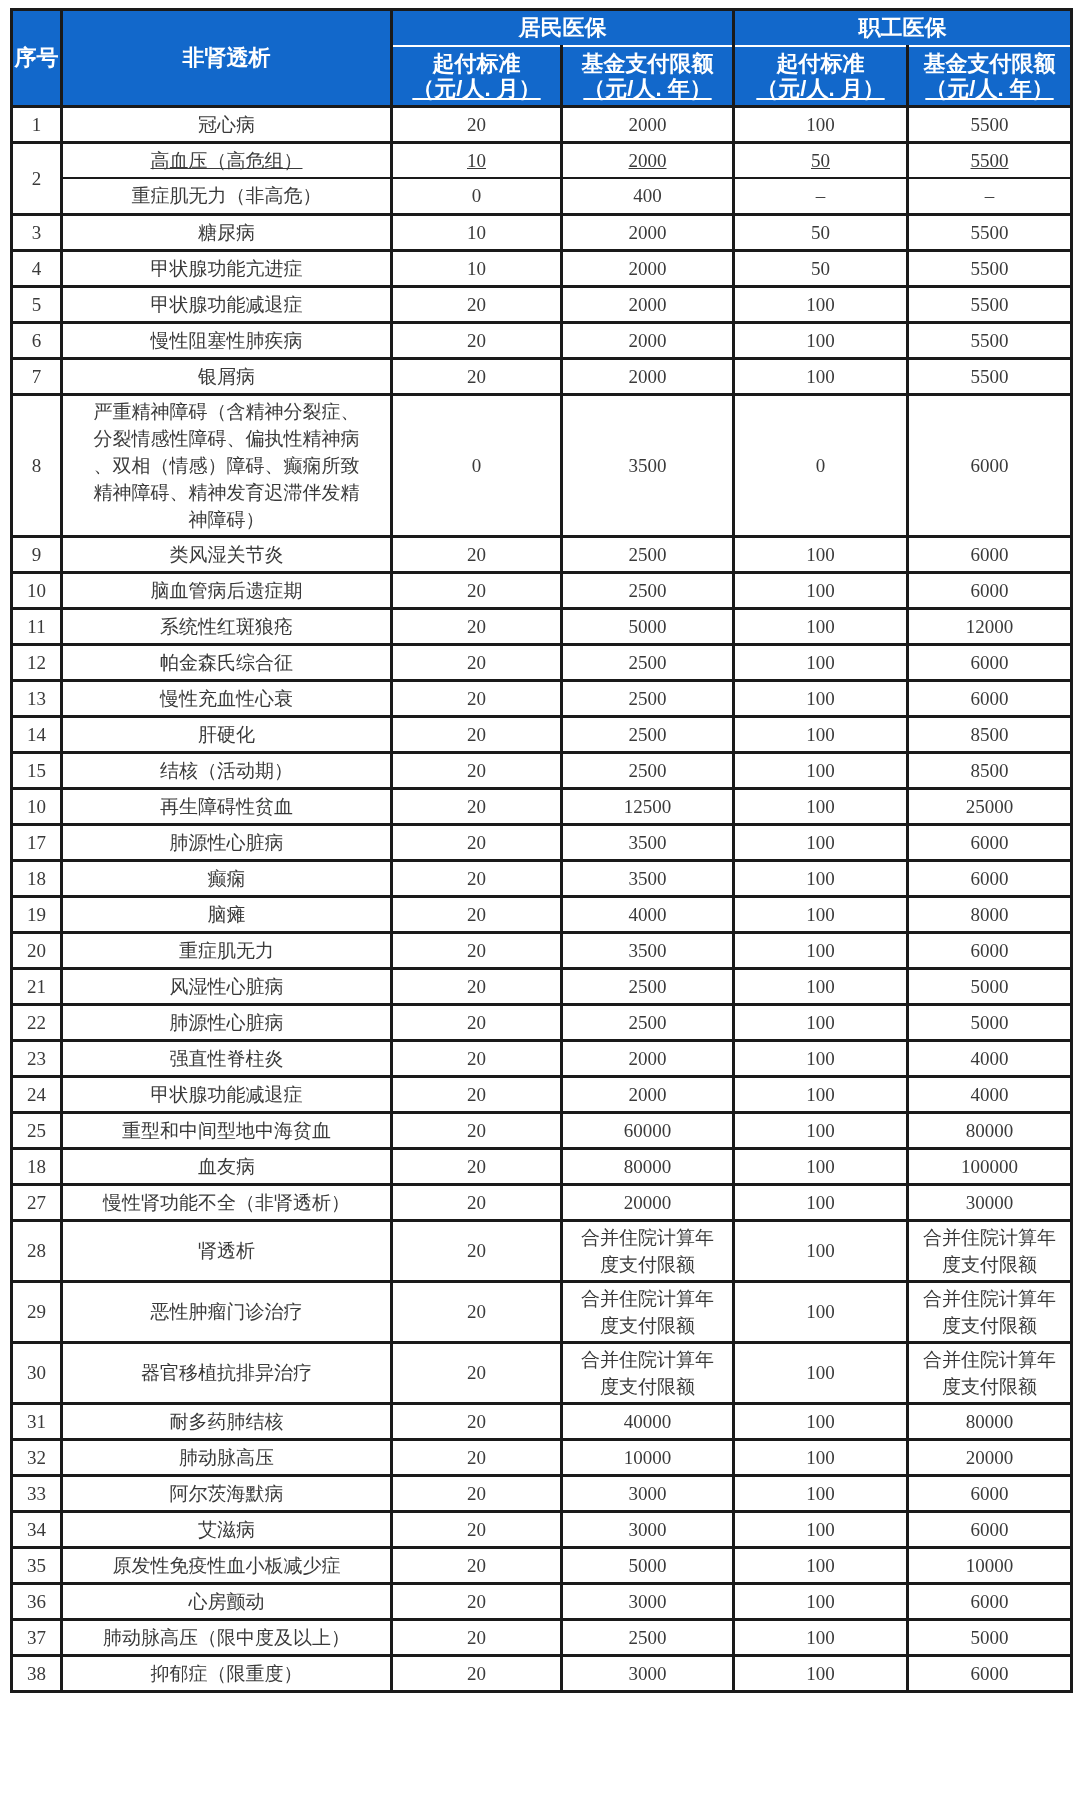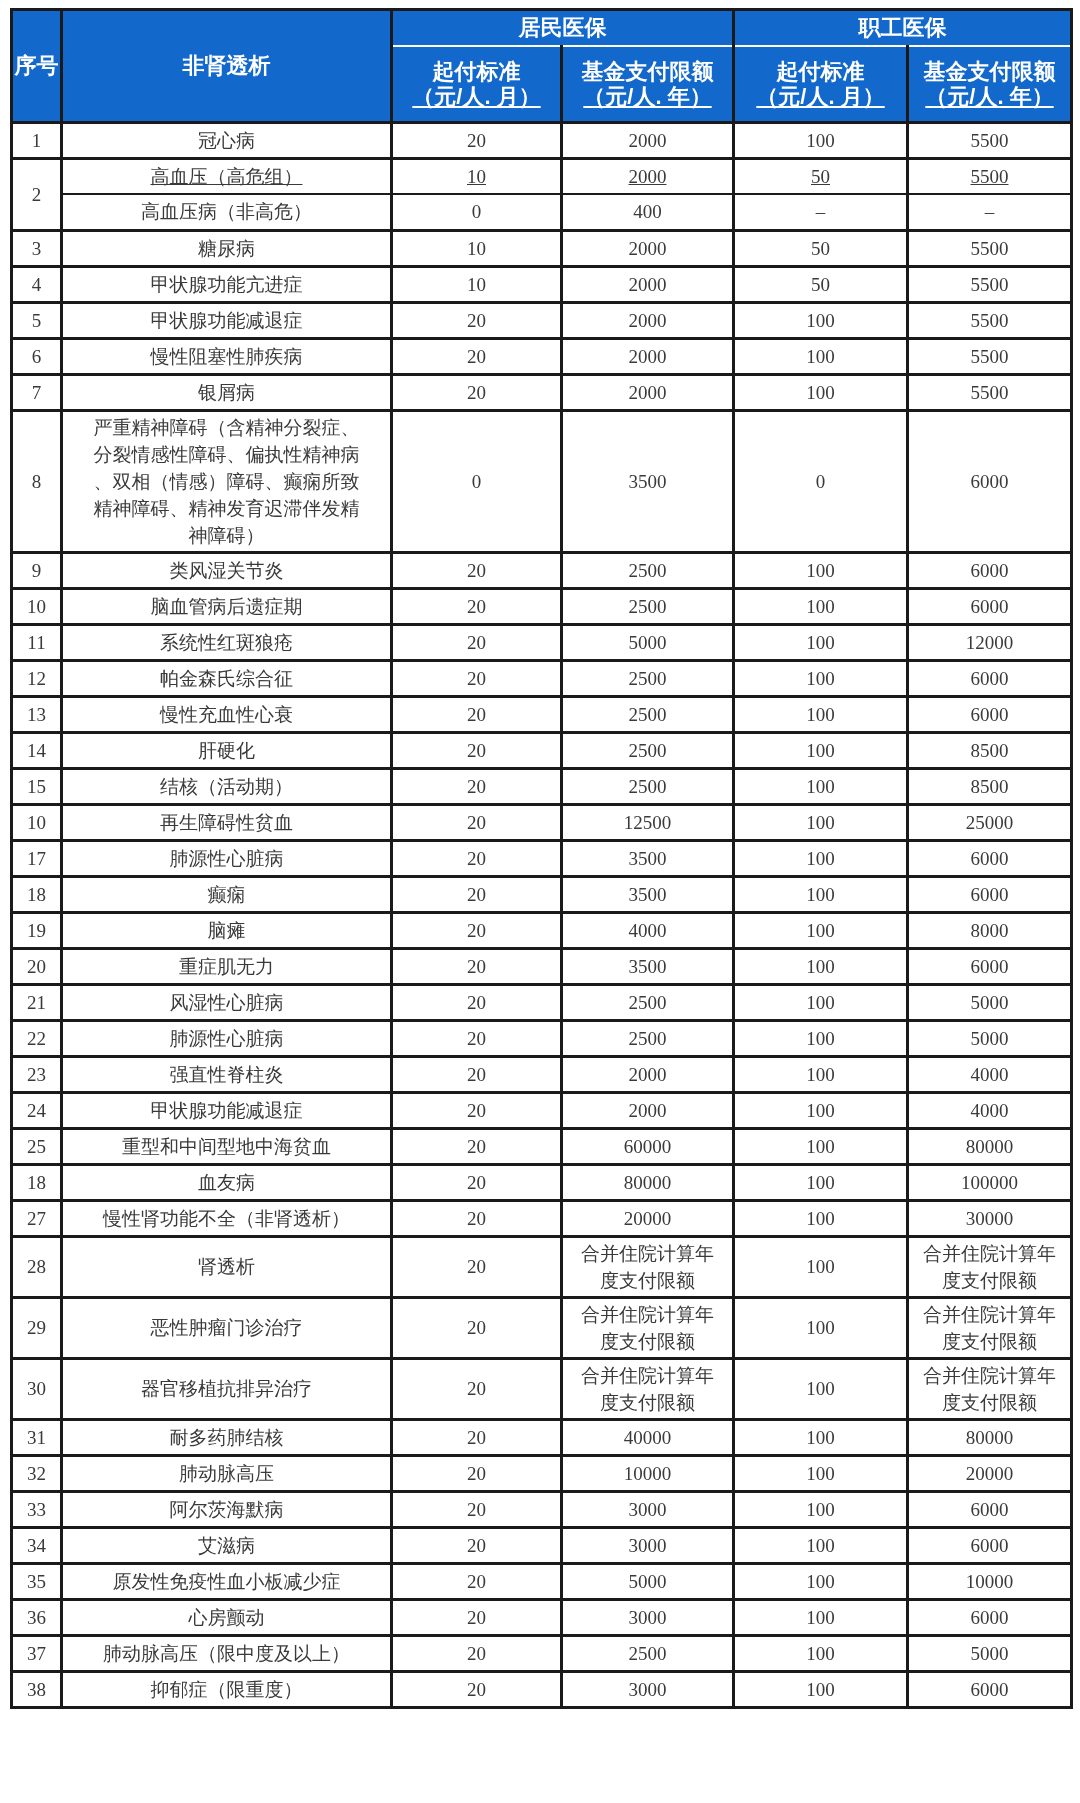--- a/index.html
+++ b/index.html
@@ -16,21 +16,21 @@
   thead th{
     background:var(--header-bg);
     color:var(--header-text);
     font-family:"Liberation Sans","DejaVu Sans",sans-serif;
     font-weight:bold;
     font-size:22px;
     border:3px solid var(--border);
   }
   tr.h1 th{height:36px;}
   tr.h1 th.grp{border-bottom:2px solid #ffffff;}
-  tr.h2 th{height:56px;border-top:2px solid #ffffff;line-height:25px;padding:12px 0;}
+  tr.h2 th{height:56px;border-top:2px solid #ffffff;line-height:25px;padding:4px 0;}
   tr.h2 .unit{display:block;font-weight:bold;text-decoration:underline;}
   tbody td{
     border:3px solid var(--border);
     font-family:"Liberation Serif","DejaVu Serif",serif;
     font-size:19px;
     color:var(--body-text);
     height:36px;
     padding:2px 10px;
     line-height:27px;
   }
@@ -89,21 +89,21 @@
         </tr>
         <tr>
           <td rowspan="2" class="idx">2</td>
           <td class="dis thinb">高血压（高危组）</td>
           <td class="val thinb">10</td>
           <td class="val thinb">2000</td>
           <td class="val thinb">50</td>
           <td class="val thinb">5500</td>
         </tr>
         <tr>
-          <td class="dis thint">高血压病（非高危）</td>
+          <td class="dis thint">重症肌无力（非高危）</td>
           <td class="val thint">0</td>
           <td class="val thint">400</td>
           <td class="val thint">–</td>
           <td class="val thint">–</td>
         </tr>
         <tr>
           <td rowspan="1" class="idx">3</td>
           <td class="dis">糖尿病</td>
           <td class="val">10</td>
           <td class="val">2000</td>

